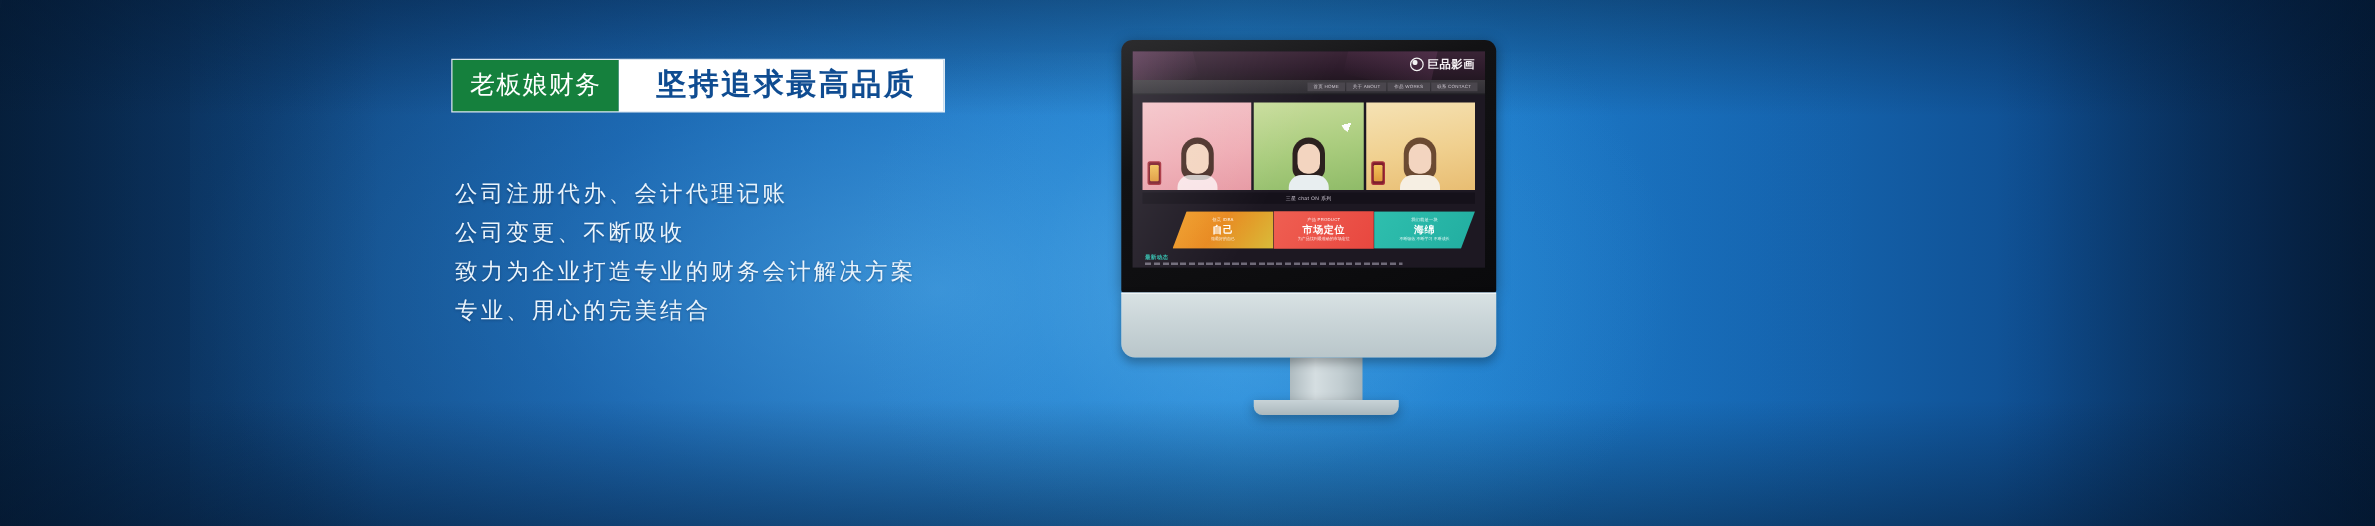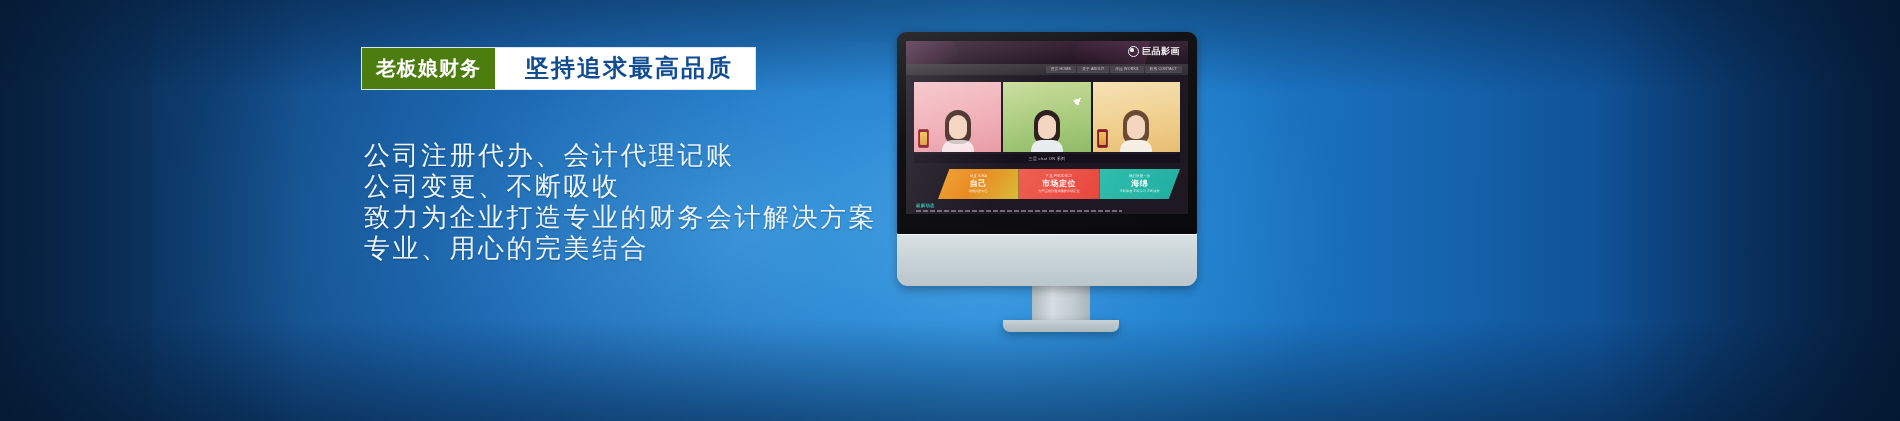--- a/index.html
+++ b/index.html
@@ -93,24 +93,24 @@
 
   .title-row {
     position: absolute;
     top: 48px;
     left: 0;
     display: flex;
     align-items: stretch;
     box-shadow: 0 0 0 1px rgba(255,255,255,0.85);
   }
   .title-brand {
-    background: #4d7c0f;
+    background: #15803d;
     color: #ffffff;
     font-size: 20px;
-    font-weight: bold;
+    font-weight: normal;
     letter-spacing: 1px;
     padding: 10px 14px 11px 14px;
     line-height: 1;
     display: flex;
     align-items: center;
     white-space: nowrap;
   }
   .title-slogan {
     background: #ffffff;
     color: #0f4c91;
@@ -125,21 +125,21 @@
     text-align: right;
   }
 
   .lines {
     position: absolute;
     top: 140px;
     left: 2px;
   }
   .line {
     color: #eaf4fc;
-    font-size: 26px;
+    font-size: 18px;
     letter-spacing: 2.5px;
     line-height: 30px;
     margin-bottom: 1px;
     white-space: nowrap;
     text-shadow: 0 1px 2px rgba(0,20,48,0.35);
   }
 
   
   .imac {
     position: absolute;

